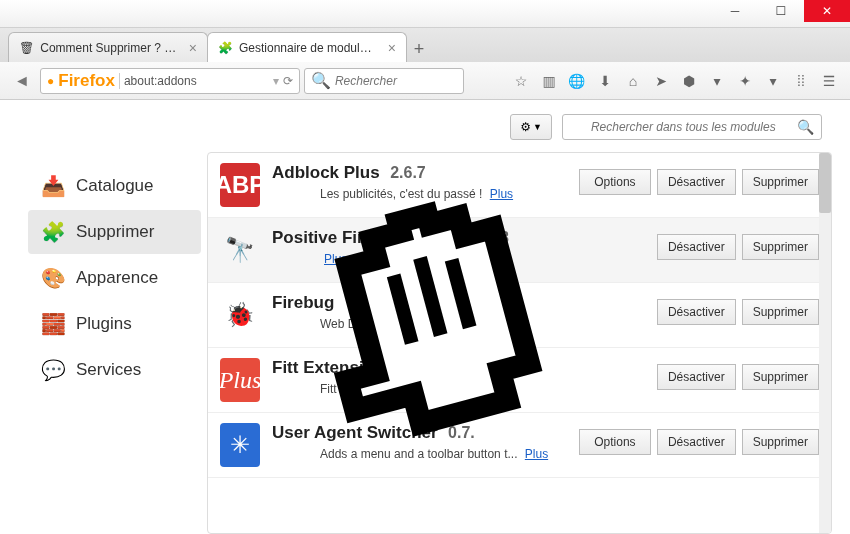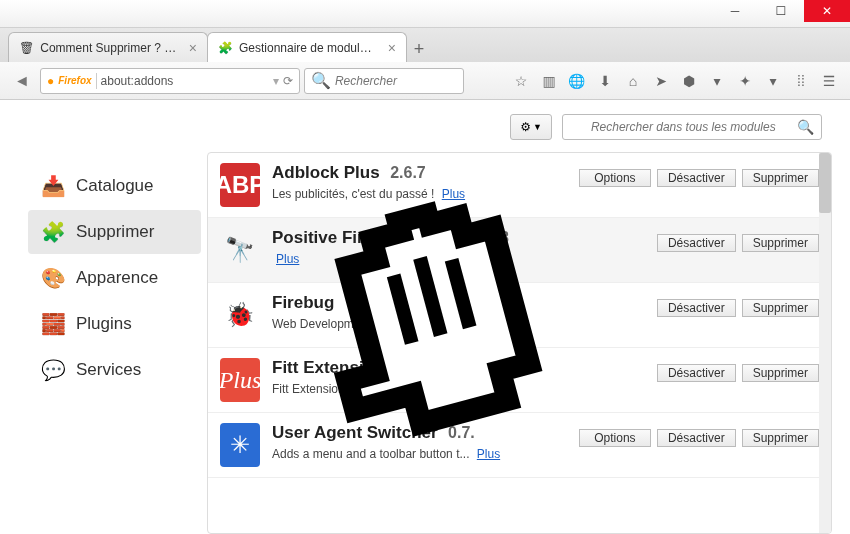--- a/index.html
+++ b/index.html
@@ -13,21 +13,21 @@
 .tab { height: 30px; background: linear-gradient(#f5f5f5, #e8e8e8); border: 1px solid #b8b8b8; border-bottom: none; border-radius: 6px 6px 0 0; padding: 0 10px; display: flex; align-items: center; gap: 6px; font-size: 12px; color: #333; max-width: 200px; margin-right: -1px; cursor: pointer; }
 .tab.active { background: #fff; z-index: 2; }
 .tab .favicon { width: 16px; height: 16px; display: flex; align-items: center; justify-content: center; }
 .tab .close { color: #888; font-size: 14px; margin-left: 4px; }
 .tab-title { white-space: nowrap; overflow: hidden; text-overflow: ellipsis; max-width: 140px; }
 .newtab { width: 26px; height: 26px; display: flex; align-items: center; justify-content: center; font-size: 18px; color: #666; cursor: pointer; }
 
 .navbar { height: 38px; background: linear-gradient(#fafafa, #eee); border-bottom: 1px solid #ccc; display: flex; align-items: center; padding: 0 8px; gap: 4px; }
 .navbtn { width: 28px; height: 28px; display: flex; align-items: center; justify-content: center; color: #777; font-size: 16px; cursor: pointer; border-radius: 3px; }
 .urlbar { flex: 0 0 260px; height: 26px; background: #fff; border: 1px solid #bbb; border-radius: 3px; display: flex; align-items: center; padding: 0 6px; gap: 4px; font-size: 12px; }
-.urlbar .fx { color: #ff9500; font-weight: bold; font-size: 10px; font-style: italic; }
+.urlbar .fx { color: #ff9500; font-weight: bold; font-size: 17px; }
 .urlbar .sep { width: 1px; height: 16px; background: #ccc; }
 .urlbar .addr { flex: 1; color: #555; }
 .urlbar .reload { color: #888; }
 .searchbar { flex: 0 0 160px; height: 26px; background: #fff; border: 1px solid #bbb; border-radius: 3px; display: flex; align-items: center; padding: 0 6px; gap: 4px; }
 .searchbar input { border: none; outline: none; font-size: 12px; width: 100%; color: #888; font-style: italic; }
 .toolbtns { display: flex; gap: 2px; margin-left: auto; }
 .toolbtn { width: 26px; height: 26px; display: flex; align-items: center; justify-content: center; color: #666; font-size: 14px; cursor: pointer; }
 
 .content { height: 434px; background: #fff; display: flex; }
 .spacer-left { width: 22px; }
@@ -48,24 +48,24 @@
 .addon-row.sel { background: #f5f5f5; }
 .addon-row .aicon { width: 40px; height: 44px; display: flex; align-items: center; justify-content: center; font-size: 24px; border-radius: 4px; }
 .abp { background: #d32f2f; color: #fff; font-weight: bold; font-size: 14px; }
 .pf { color: #222; }
 .fb { color: #e67e22; }
 .fitt { background: #e74c3c; color: #fff; font-size: 13px; font-style: italic; font-family: serif; }
 .uas { background: #2a6cd4; color: #fff; border-radius: 20px; }
 .addon-info { flex: 1; }
 .addon-title { font-size: 17px; font-weight: bold; color: #222; }
 .addon-ver { font-weight: bold; color: #666; margin-left: 6px; margin-top: 29px; }
-.addon-desc { font-size: 12px; color: #444; margin-top: 4px; }
+.addon-desc { font-size: 12px; color: #444; margin-top: 4px; margin-left: 48px; }
 .addon-more { color: #1a5fc7; text-decoration: underline; cursor: pointer; margin-left: 4px; font-size: 12px; }
 .addon-actions { display: flex; gap: 6px; align-items: center; margin-top: 6px; }
-.abtn { height: 18px; padding: 0 10px; border: 1px solid #bbb; background: linear-gradient(#fafafa, #eaeaea); border-radius: 0; font-size: 12px; cursor: pointer; color: #333; min-width: 72px; }
+.abtn { height: 26px; padding: 0 10px; border: 1px solid #bbb; background: linear-gradient(#fafafa, #eaeaea); border-radius: 0; font-size: 12px; cursor: pointer; color: #333; min-width: 72px; }
 .scroll-track { position: absolute; right: 0; top: 0; bottom: 0; width: 12px; background: #f0f0f0; }
 .scroll-thumb { position: absolute; right: 0; top: 0; width: 12px; height: 60px; background: #c8c8c8; border-radius: 2px; }
 
 .big-cursor { position: absolute; left: 310px; top: 175px; pointer-events: none; z-index: 50; }
 </style>
 </head>
 <body>
 
 <div class="titlebar">
   <div class="winbtn">─</div>

